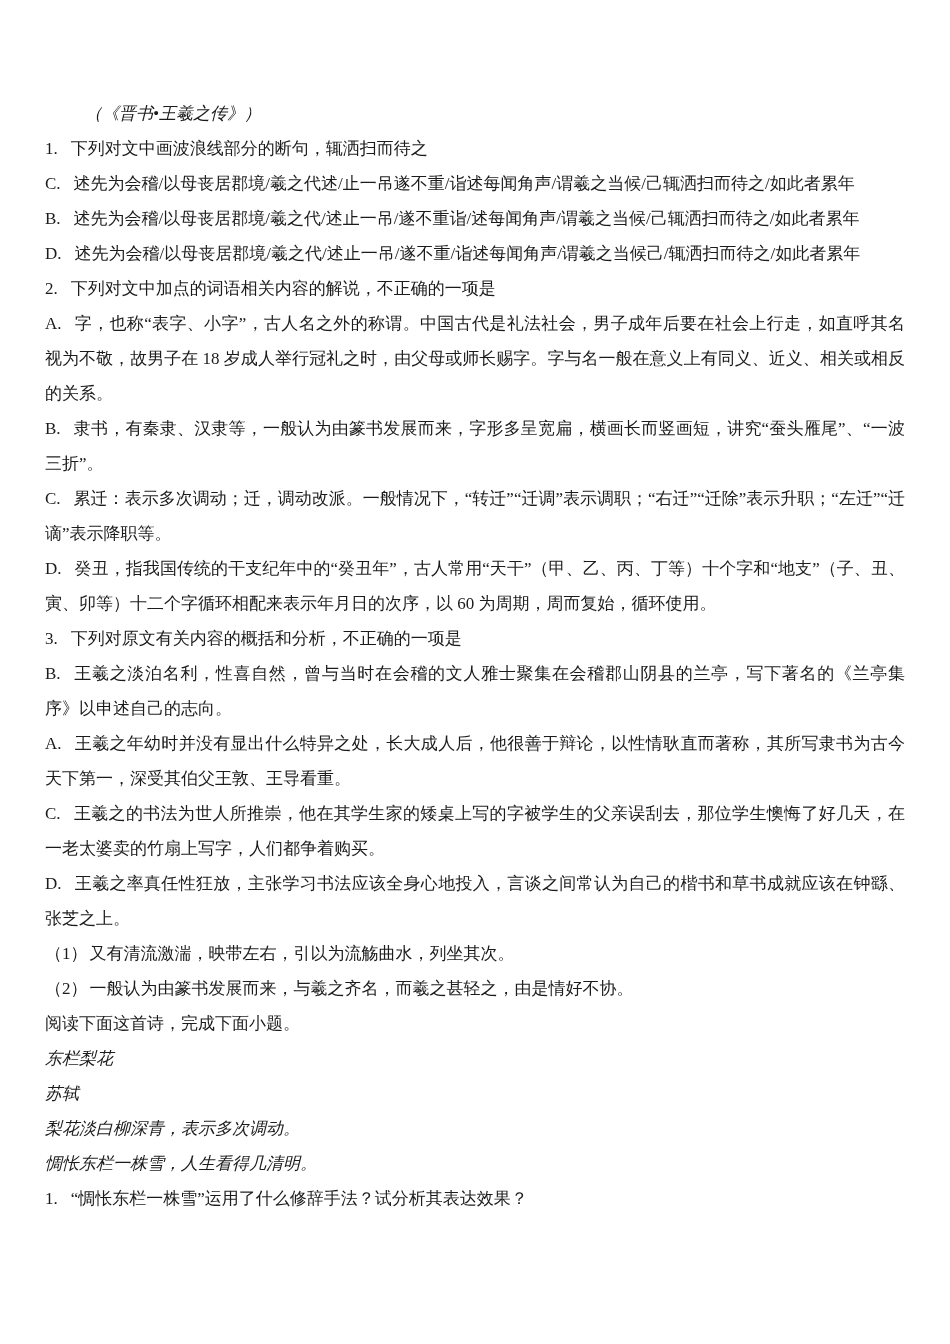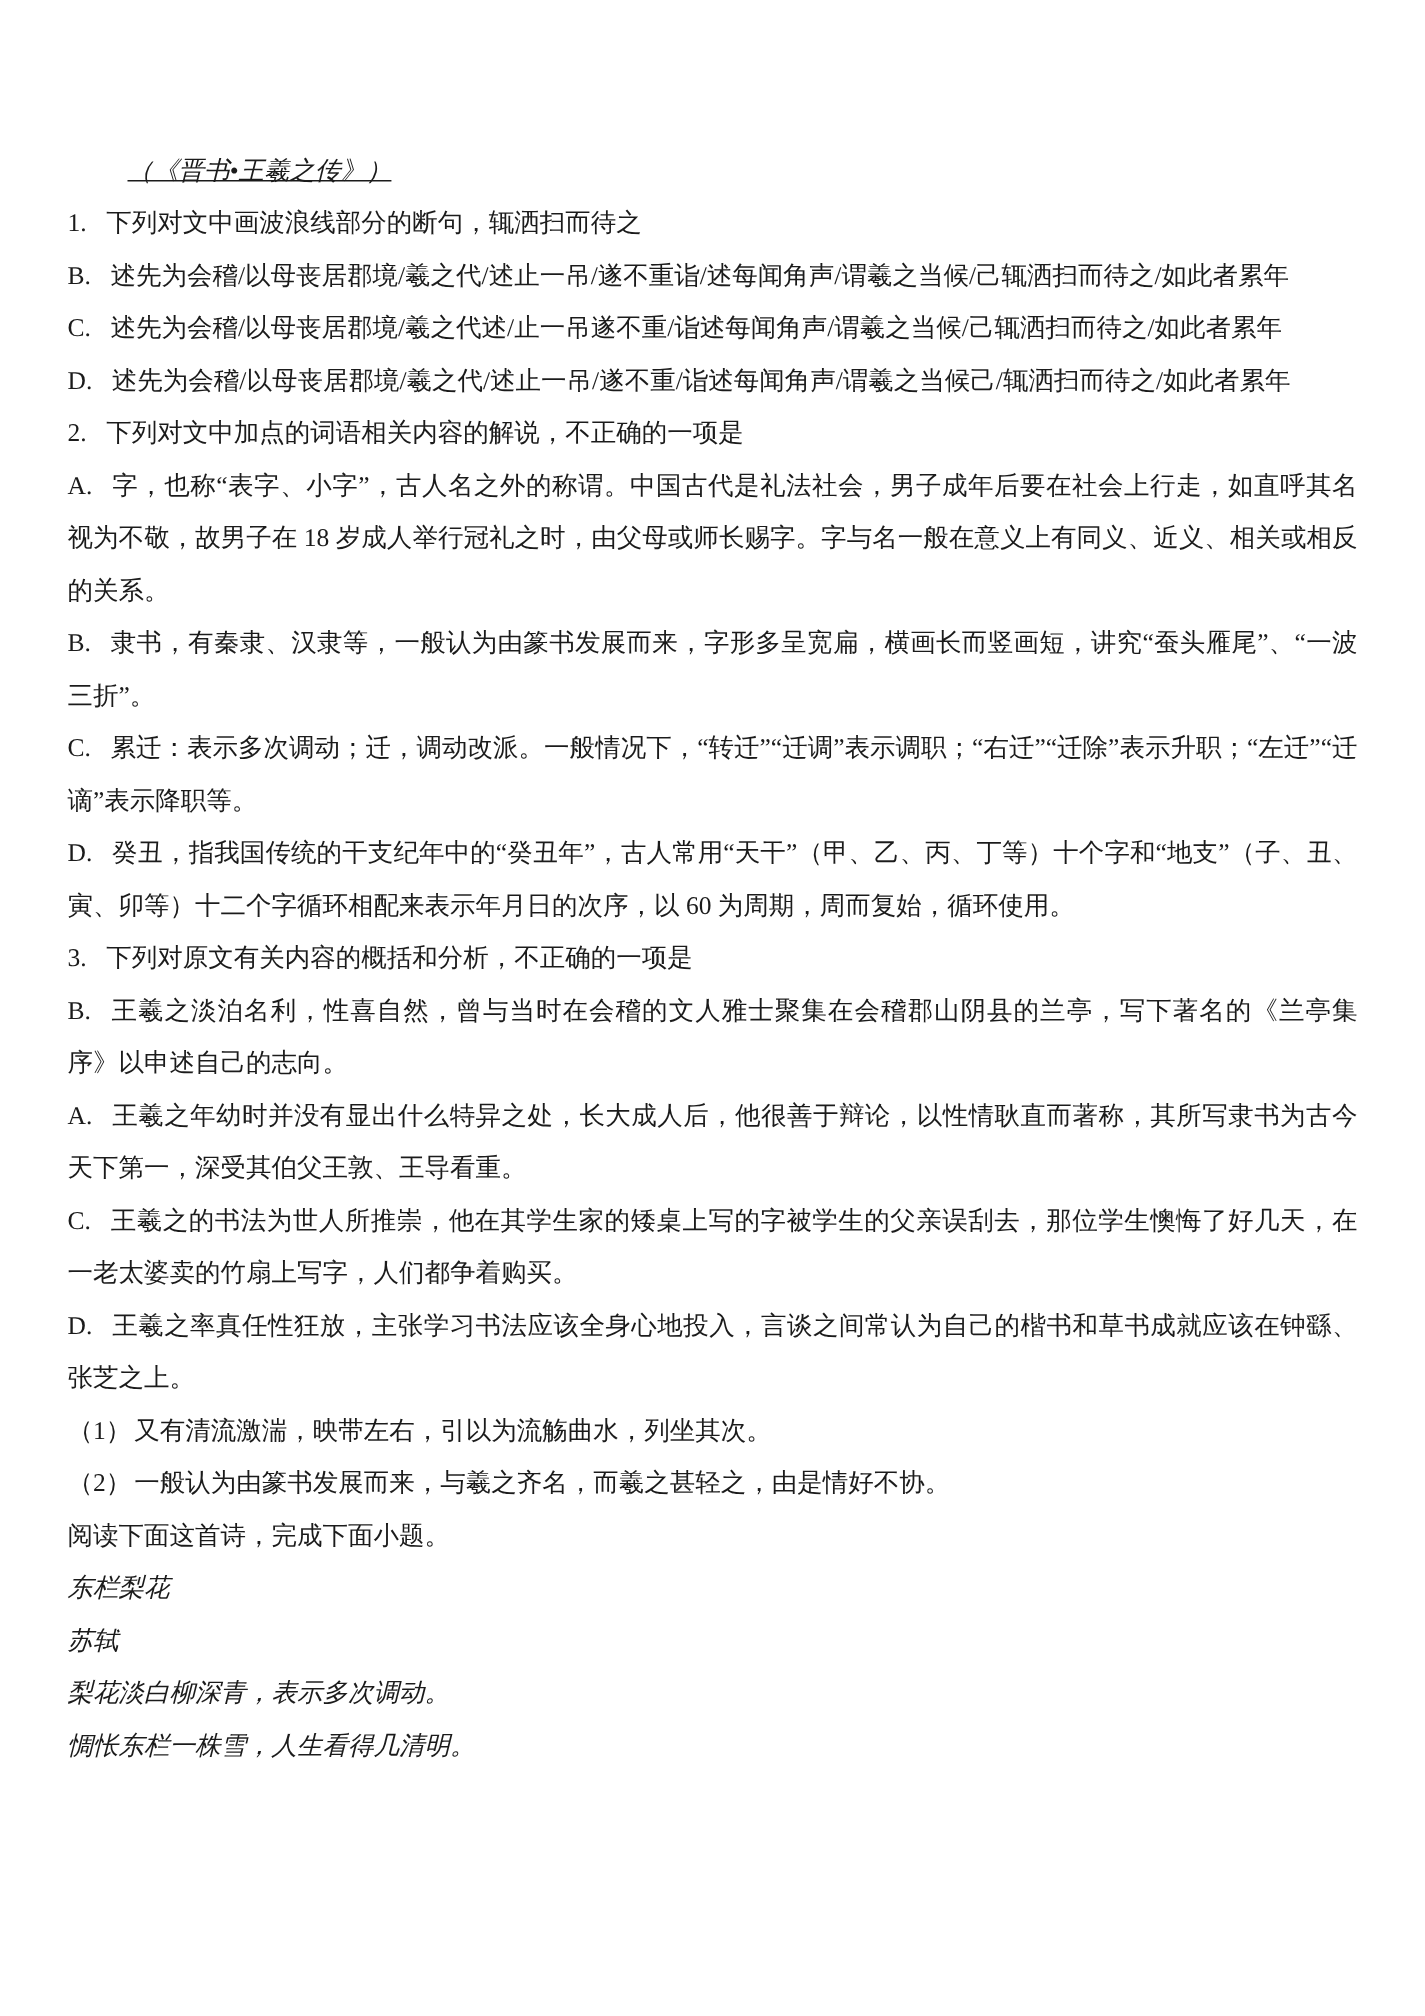--- a/index.html
+++ b/index.html
@@ -25,37 +25,36 @@
   .num {
     display: inline-block;
     margin-right: 13px;
   }
   .numfw {
     display: inline-block;
     margin-right: 2px;
   }
   .attr {
     text-indent: 40px;
-    text-decoration: underline;
   }
   .kai {
     font-style: italic;
   }
 </style>
 </head>
 <body>
 
 <div class="doc">
 
   <p class="attr kai"><span>（《晋书•王羲之传》）</span></p>
 
   <p><span class="num">1.</span><span>下列对文中画波浪线部分的断句，辄洒扫而待之</span></p>
 
+  <p><span class="num">C.</span><span>述先为会稽/以母丧居郡境/羲之代述/止一吊遂不重/诣述每闻角声/谓羲之当候/己辄洒扫而待之/如此者累年</span></p>
   <p><span class="num">B.</span><span>述先为会稽/以母丧居郡境/羲之代/述止一吊/遂不重诣/述每闻角声/谓羲之当候/己辄洒扫而待之/如此者累年</span></p>
-  <p><span class="num">C.</span><span>述先为会稽/以母丧居郡境/羲之代述/止一吊遂不重/诣述每闻角声/谓羲之当候/己辄洒扫而待之/如此者累年</span></p>
   <p><span class="num">D.</span><span>述先为会稽/以母丧居郡境/羲之代/述止一吊/遂不重/诣述每闻角声/谓羲之当候己/辄洒扫而待之/如此者累年</span></p>
 
   <p><span class="num">2.</span><span>下列对文中加点的词语相关内容的解说，不正确的一项是</span></p>
 
   <p><span class="num">A.</span><span>字，也称“表字、小字”，古人名之外的称谓。中国古代是礼法社会，男子成年后要在社会上行走，如直呼其名视为不敬，故男子在 18 岁成人举行冠礼之时，由父母或师长赐字。字与名一般在意义上有同义、近义、相关或相反的关系。</span></p>
   <p><span class="num">B.</span><span>隶书，有秦隶、汉隶等，一般认为由篆书发展而来，字形多呈宽扁，横画长而竖画短，讲究“蚕头雁尾”、“一波三折”。</span></p>
   <p><span class="num">C.</span><span>累迁：表示多次调动；迁，调动改派。一般情况下，“转迁”“迁调”表示调职；“右迁”“迁除”表示升职；“左迁”“迁谪”表示降职等。</span></p>
   <p><span class="num">D.</span><span>癸丑，指我国传统的干支纪年中的“癸丑年”，古人常用“天干”（甲、乙、丙、丁等）十个字和“地支”（子、丑、寅、卯等）十二个字循环相配来表示年月日的次序，以 60 为周期，周而复始，循环使用。</span></p>
 
   <p><span class="num">3.</span><span>下列对原文有关内容的概括和分析，不正确的一项是</span></p>
@@ -69,14 +68,15 @@
   <p><span class="numfw">（1）</span><span>又有清流激湍，映带左右，引以为流觞曲水，列坐其次。</span></p>
   <p><span class="numfw">（2）</span><span>一般认为由篆书发展而来，与羲之齐名，而羲之甚轻之，由是情好不协。</span></p>
 
   <p><span>阅读下面这首诗，完成下面小题。</span></p>
 
   <p class="kai"><span>东栏梨花</span></p>
   <p class="kai"><span>苏轼</span></p>
   <p class="kai"><span>梨花淡白柳深青，表示多次调动。</span></p>
   <p class="kai"><span>惆怅东栏一株雪，人生看得几清明。</span></p>
 
+  <p><span class="num">1.</span><span>“惆怅东栏一株雪”运用了什么修辞手法？试分析其表达效果？</span></p>
 
 </div>
 
 </body></html>

